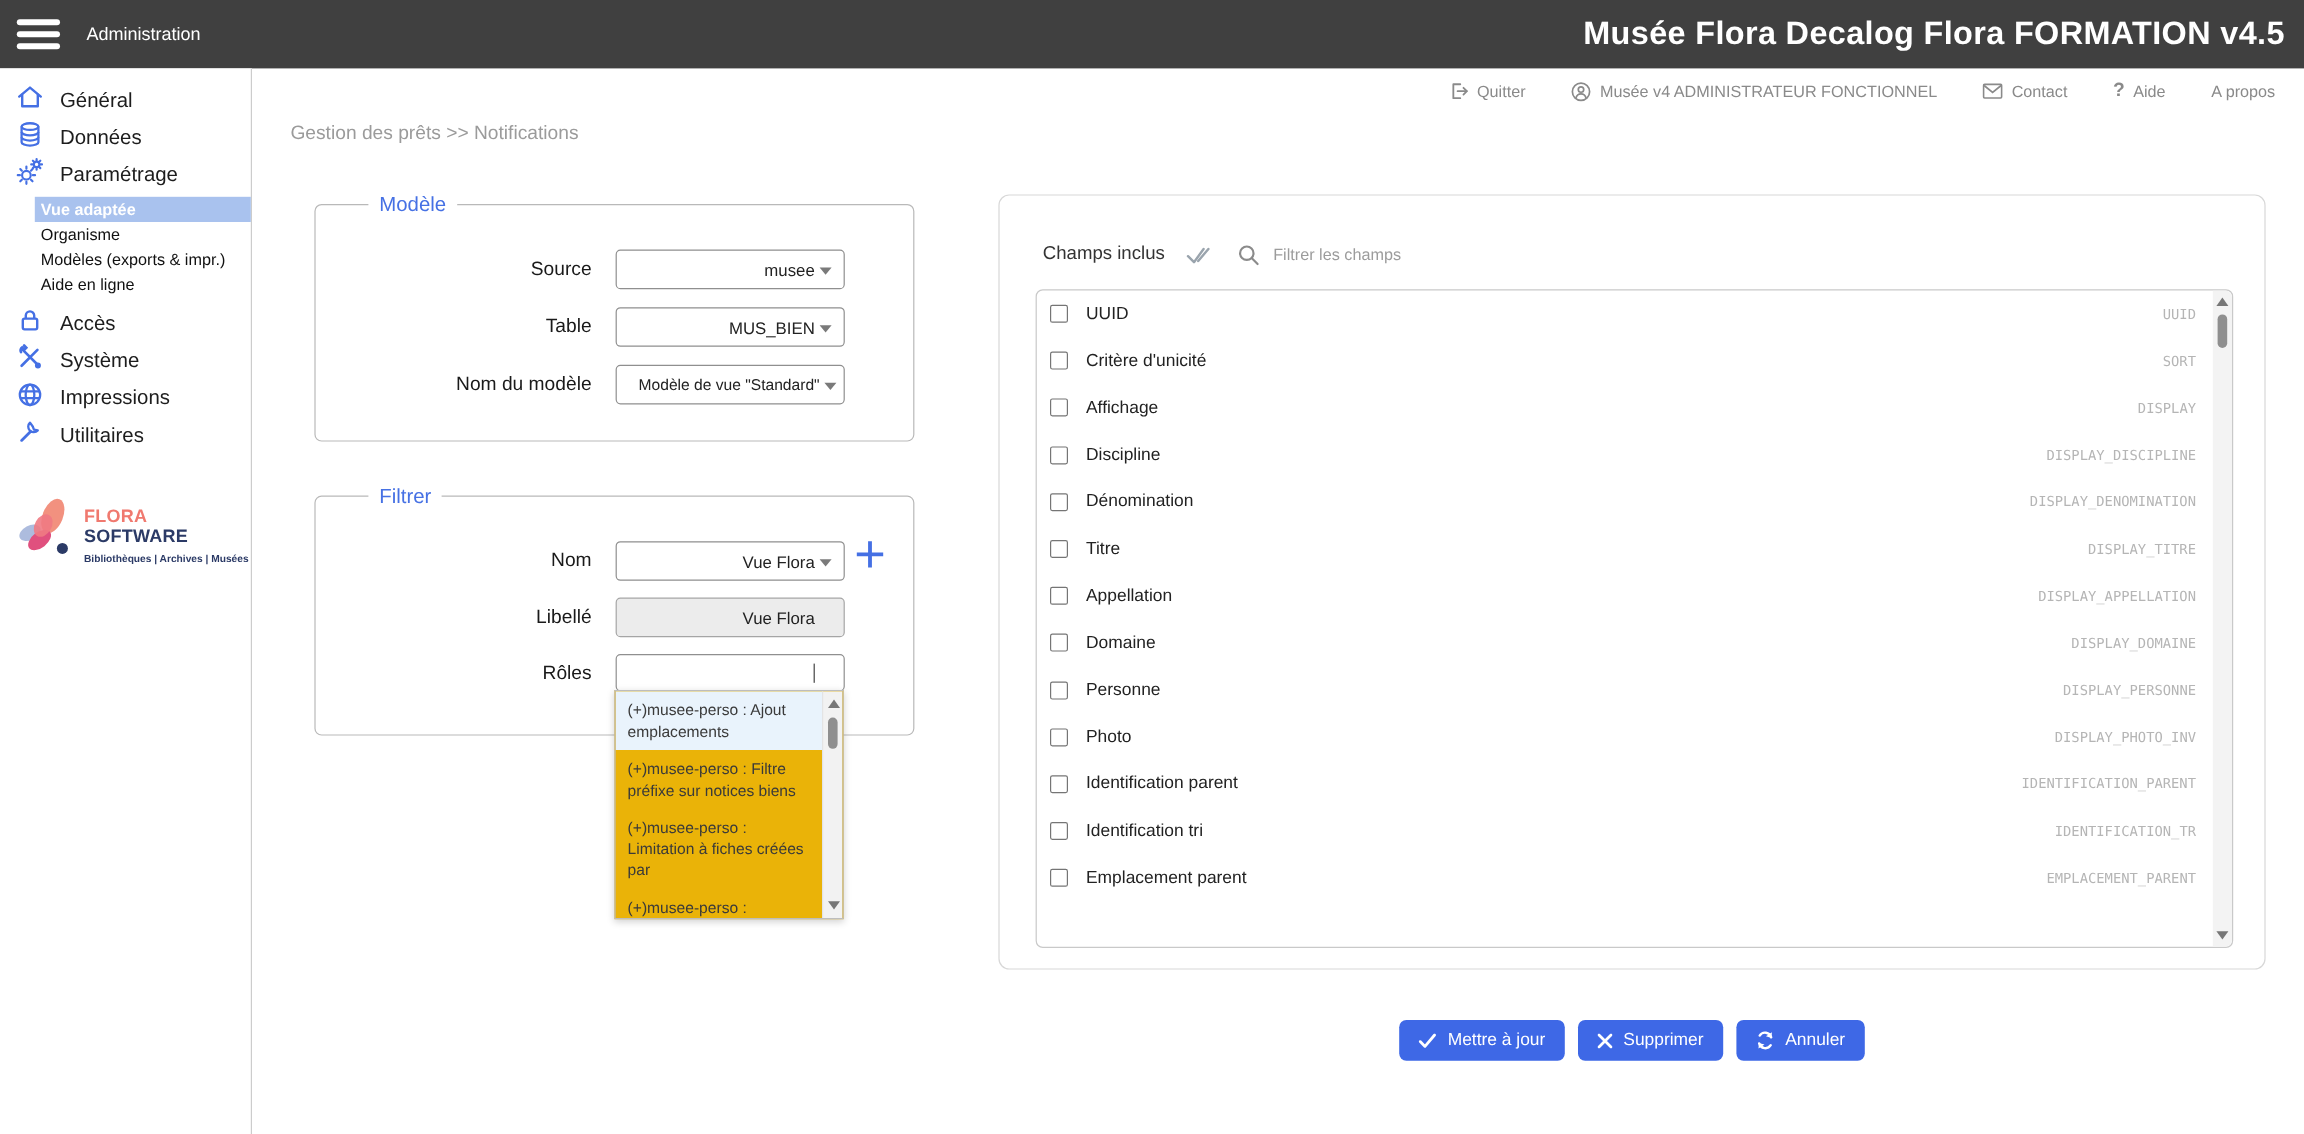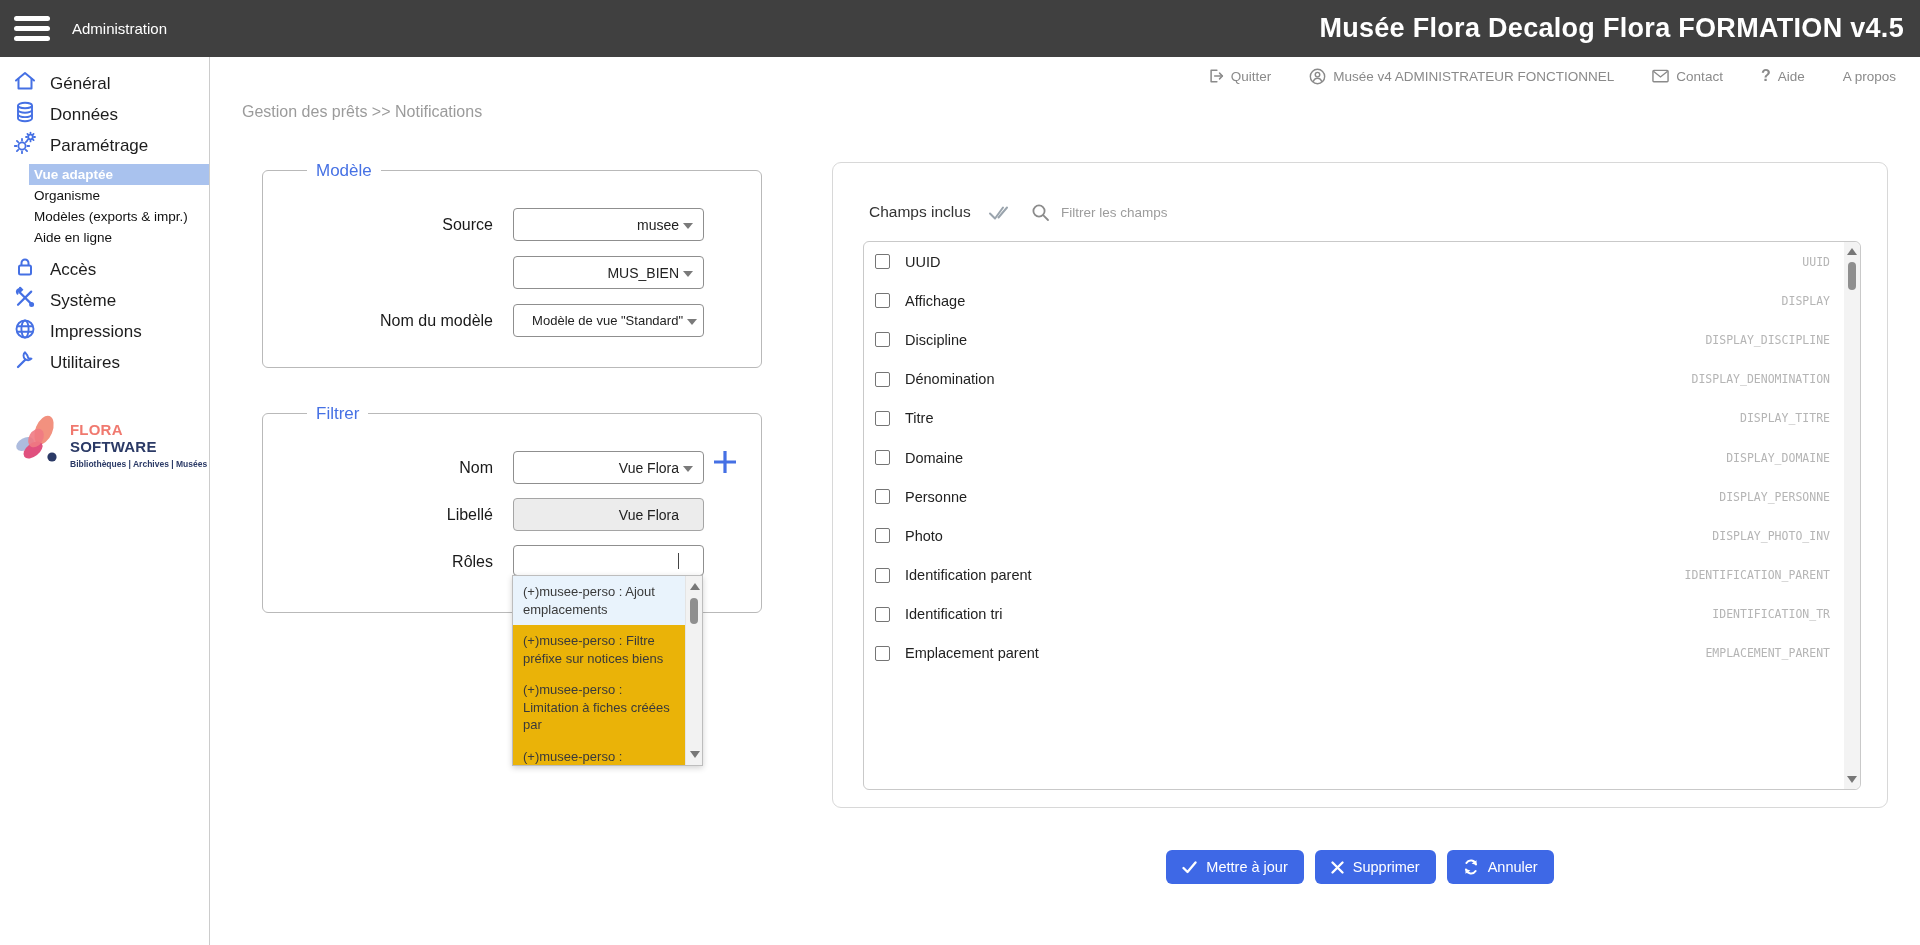--- a/index.html
+++ b/index.html
@@ -233,20 +233,21 @@
 
 <div class="breadcrumb">Gestion des prêts &gt;&gt; Notifications</div>
 
 <div class="fieldset" style="left:262px; top:170px; width:500px; height:198px;">
   <span class="legend">Modèle</span>
   <div class="frow-label" style="top:37px;">Source</div>
   <div class="control" style="top:37px;">
     <span>musee</span>
       <span class="caret"></span>
   </div>
+  <div class="frow-label" style="top:85px;">Table</div>
   <div class="control" style="top:85px;">
     <span>MUS_BIEN</span>
       <span class="caret"></span>
   </div>
   <div class="frow-label" style="top:133px;">Nom du modèle</div>
   <div class="control small-text" style="top:133px;">
     <span>Modèle de vue "Standard"</span>
       <span class="caret" style="right:6px;"></span>
   </div>
 </div>
@@ -307,37 +308,47 @@
   <div class="filter-ph">Filtrer les champs</div>
 
   <div class="fieldlist">
     <div class="frow">
         <span class="cb"></span>
         <span class="flabel">UUID</span>
         <span class="fcode">UUID</span>
       </div>
     <div class="frow">
         <span class="cb"></span>
+        <span class="flabel">Critère d'unicité</span>
+        <span class="fcode">SORT</span>
+      </div>
+    <div class="frow">
+        <span class="cb"></span>
         <span class="flabel">Affichage</span>
         <span class="fcode">DISPLAY</span>
       </div>
     <div class="frow">
         <span class="cb"></span>
         <span class="flabel">Discipline</span>
         <span class="fcode">DISPLAY_DISCIPLINE</span>
       </div>
     <div class="frow">
         <span class="cb"></span>
         <span class="flabel">Dénomination</span>
         <span class="fcode">DISPLAY_DENOMINATION</span>
       </div>
     <div class="frow">
         <span class="cb"></span>
         <span class="flabel">Titre</span>
         <span class="fcode">DISPLAY_TITRE</span>
+      </div>
+    <div class="frow">
+        <span class="cb"></span>
+        <span class="flabel">Appellation</span>
+        <span class="fcode">DISPLAY_APPELLATION</span>
       </div>
     <div class="frow">
         <span class="cb"></span>
         <span class="flabel">Domaine</span>
         <span class="fcode">DISPLAY_DOMAINE</span>
       </div>
     <div class="frow">
         <span class="cb"></span>
         <span class="flabel">Personne</span>
         <span class="fcode">DISPLAY_PERSONNE</span>

